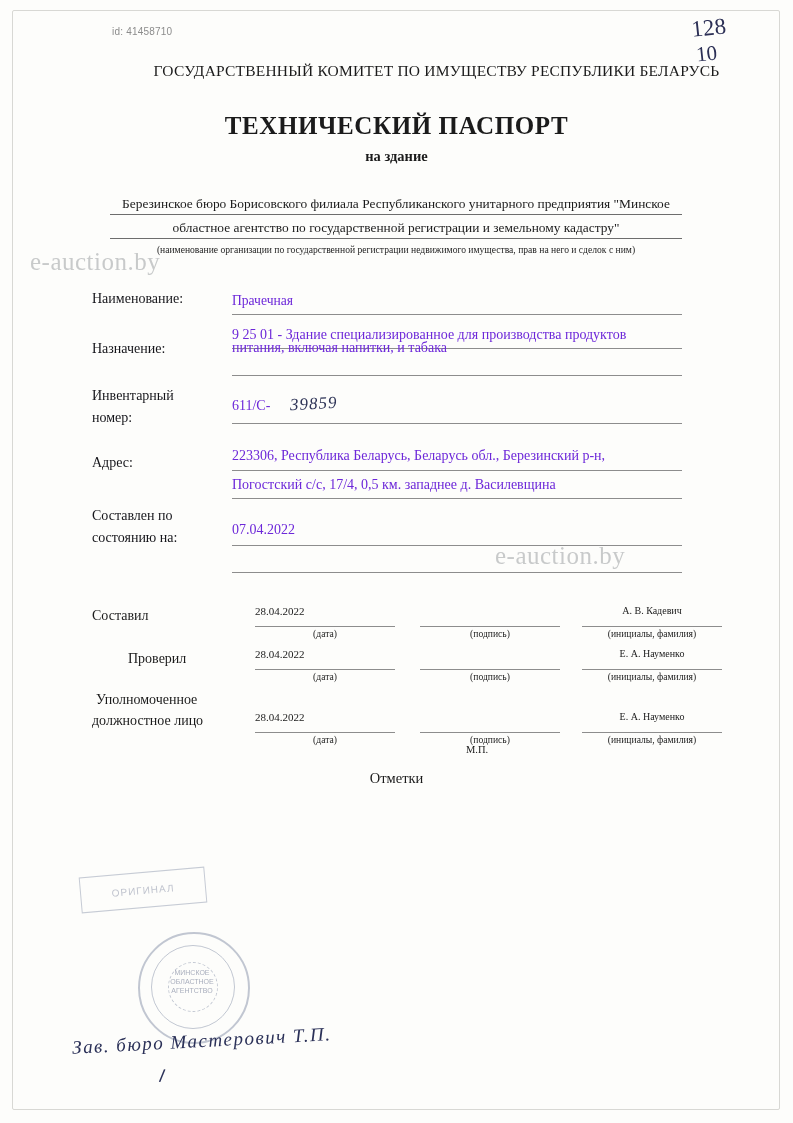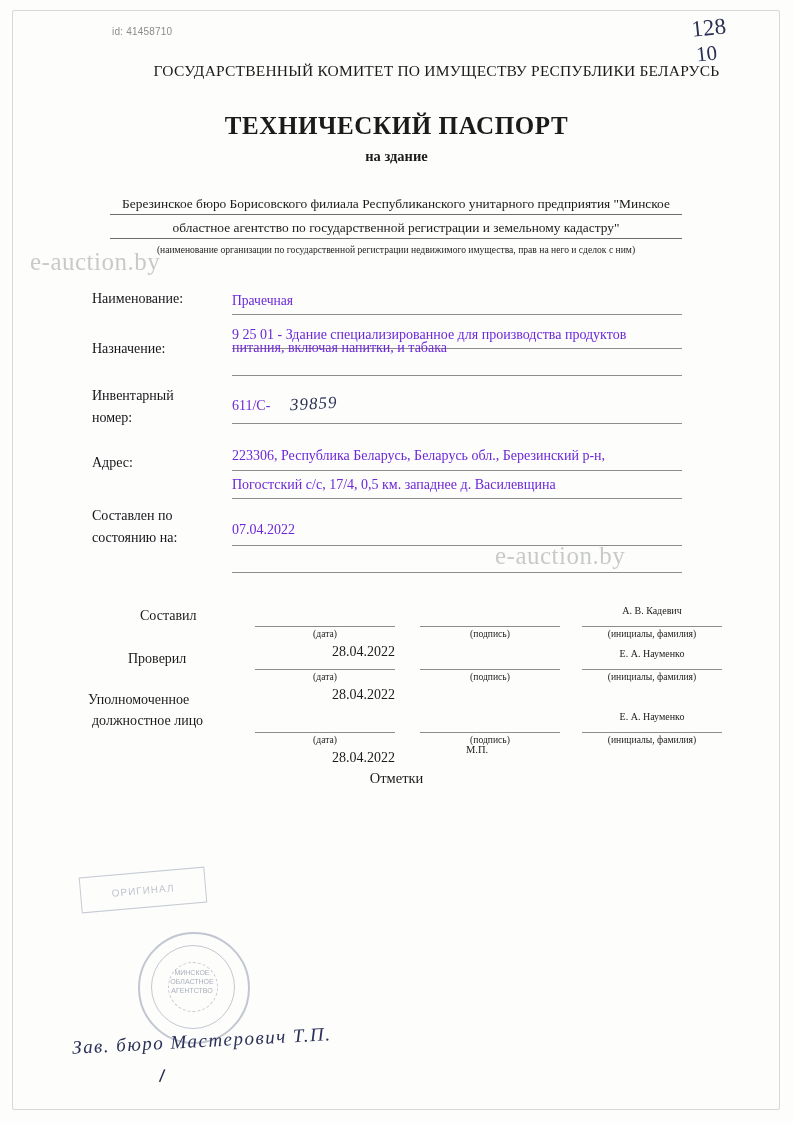--- a/index.html
+++ b/index.html
@@ -129,24 +129,23 @@
     transform: rotate(-3deg);
     letter-spacing: 1px;
   }
 
   .sig-label {
     position: absolute;
     font-size: 14px;
   }
   .sig-date {
     position: absolute;
-    font-size: 14px;
-    text-align: right;
+    font-size: 11px;
+    text-align: left;
     width: 140px;
-    margin-top: 39px;
   }
   .sig-name {
     position: absolute;
     font-size: 10px;
     text-align: center;
     width: 180px;
   }
   .sig-caption {
     position: absolute;
     font-size: 9.6px;
@@ -305,41 +304,41 @@
   <div class="rule" style="left:232px; top:470px; width:450px;"></div>
   <div class="field-value" style="left:232px; top:477px;">Погостский с/с, 17/4, 0,5 км. западнее д. Василевщина</div>
   <div class="rule" style="left:232px; top:498px; width:450px;"></div>
 
   <div class="field-label" style="left:92px; top:508px;">Составлен по</div>
   <div class="field-label" style="left:92px; top:530px;text-align:center;">состоянию на:</div>
   <div class="field-value" style="left:232px; top:522px;">07.04.2022</div>
   <div class="rule" style="left:232px; top:545px; width:450px;"></div>
   <div class="rule" style="left:232px; top:572px; width:450px;"></div>
 
-  <div class="sig-label" style="left:92px; top:608px;margin-left:48px;">Составил</div>
+  <div class="sig-label" style="left:92px; top:608px;">Составил</div>
   <div class="sig-date" style="left:255px; top:605px;">28.04.2022</div>
   <div class="rule" style="left:255px; top:626px; width:140px;"></div>
   <div class="sig-caption" style="left:255px; top:628px; width:140px;">(дата)</div>
   <div class="rule" style="left:420px; top:626px; width:140px;"></div>
   <div class="sig-caption" style="left:420px; top:628px; width:140px;">(подпись)</div>
   <div class="sig-name" style="left:562px; top:605px;">А. В. Кадевич</div>
   <div class="rule" style="left:582px; top:626px; width:140px;"></div>
   <div class="sig-caption" style="left:582px; top:628px; width:140px;">(инициалы, фамилия)</div>
 
   <div class="sig-label" style="left:92px; top:651px;margin-left:36px;">Проверил</div>
   <div class="sig-date" style="left:255px; top:648px;">28.04.2022</div>
   <div class="rule" style="left:255px; top:669px; width:140px;"></div>
   <div class="sig-caption" style="left:255px; top:671px; width:140px;">(дата)</div>
   <div class="rule" style="left:420px; top:669px; width:140px;"></div>
   <div class="sig-caption" style="left:420px; top:671px; width:140px;">(подпись)</div>
   <div class="sig-name" style="left:562px; top:648px;">Е. А. Науменко</div>
   <div class="rule" style="left:582px; top:669px; width:140px;"></div>
   <div class="sig-caption" style="left:582px; top:671px; width:140px;">(инициалы, фамилия)</div>
 
-  <div class="sig-label" style="left:88px; top:692px;">Уполномоченное</div>
+  <div class="sig-label" style="left:96px; top:692px;">Уполномоченное</div>
   <div class="sig-label" style="left:92px; top:713px;">должностное лицо</div>
   <div class="sig-date" style="left:255px; top:711px;">28.04.2022</div>
   <div class="rule" style="left:255px; top:732px; width:140px;"></div>
   <div class="sig-caption" style="left:255px; top:734px; width:140px;">(дата)</div>
   <div class="rule" style="left:420px; top:732px; width:140px;"></div>
   <div class="sig-caption" style="left:420px; top:734px; width:140px;">(подпись)</div>
   <div class="sig-name" style="left:562px; top:711px;">Е. А. Науменко</div>
   <div class="rule" style="left:582px; top:732px; width:140px;"></div>
   <div class="sig-caption" style="left:582px; top:734px; width:140px;">(инициалы, фамилия)</div>
 

